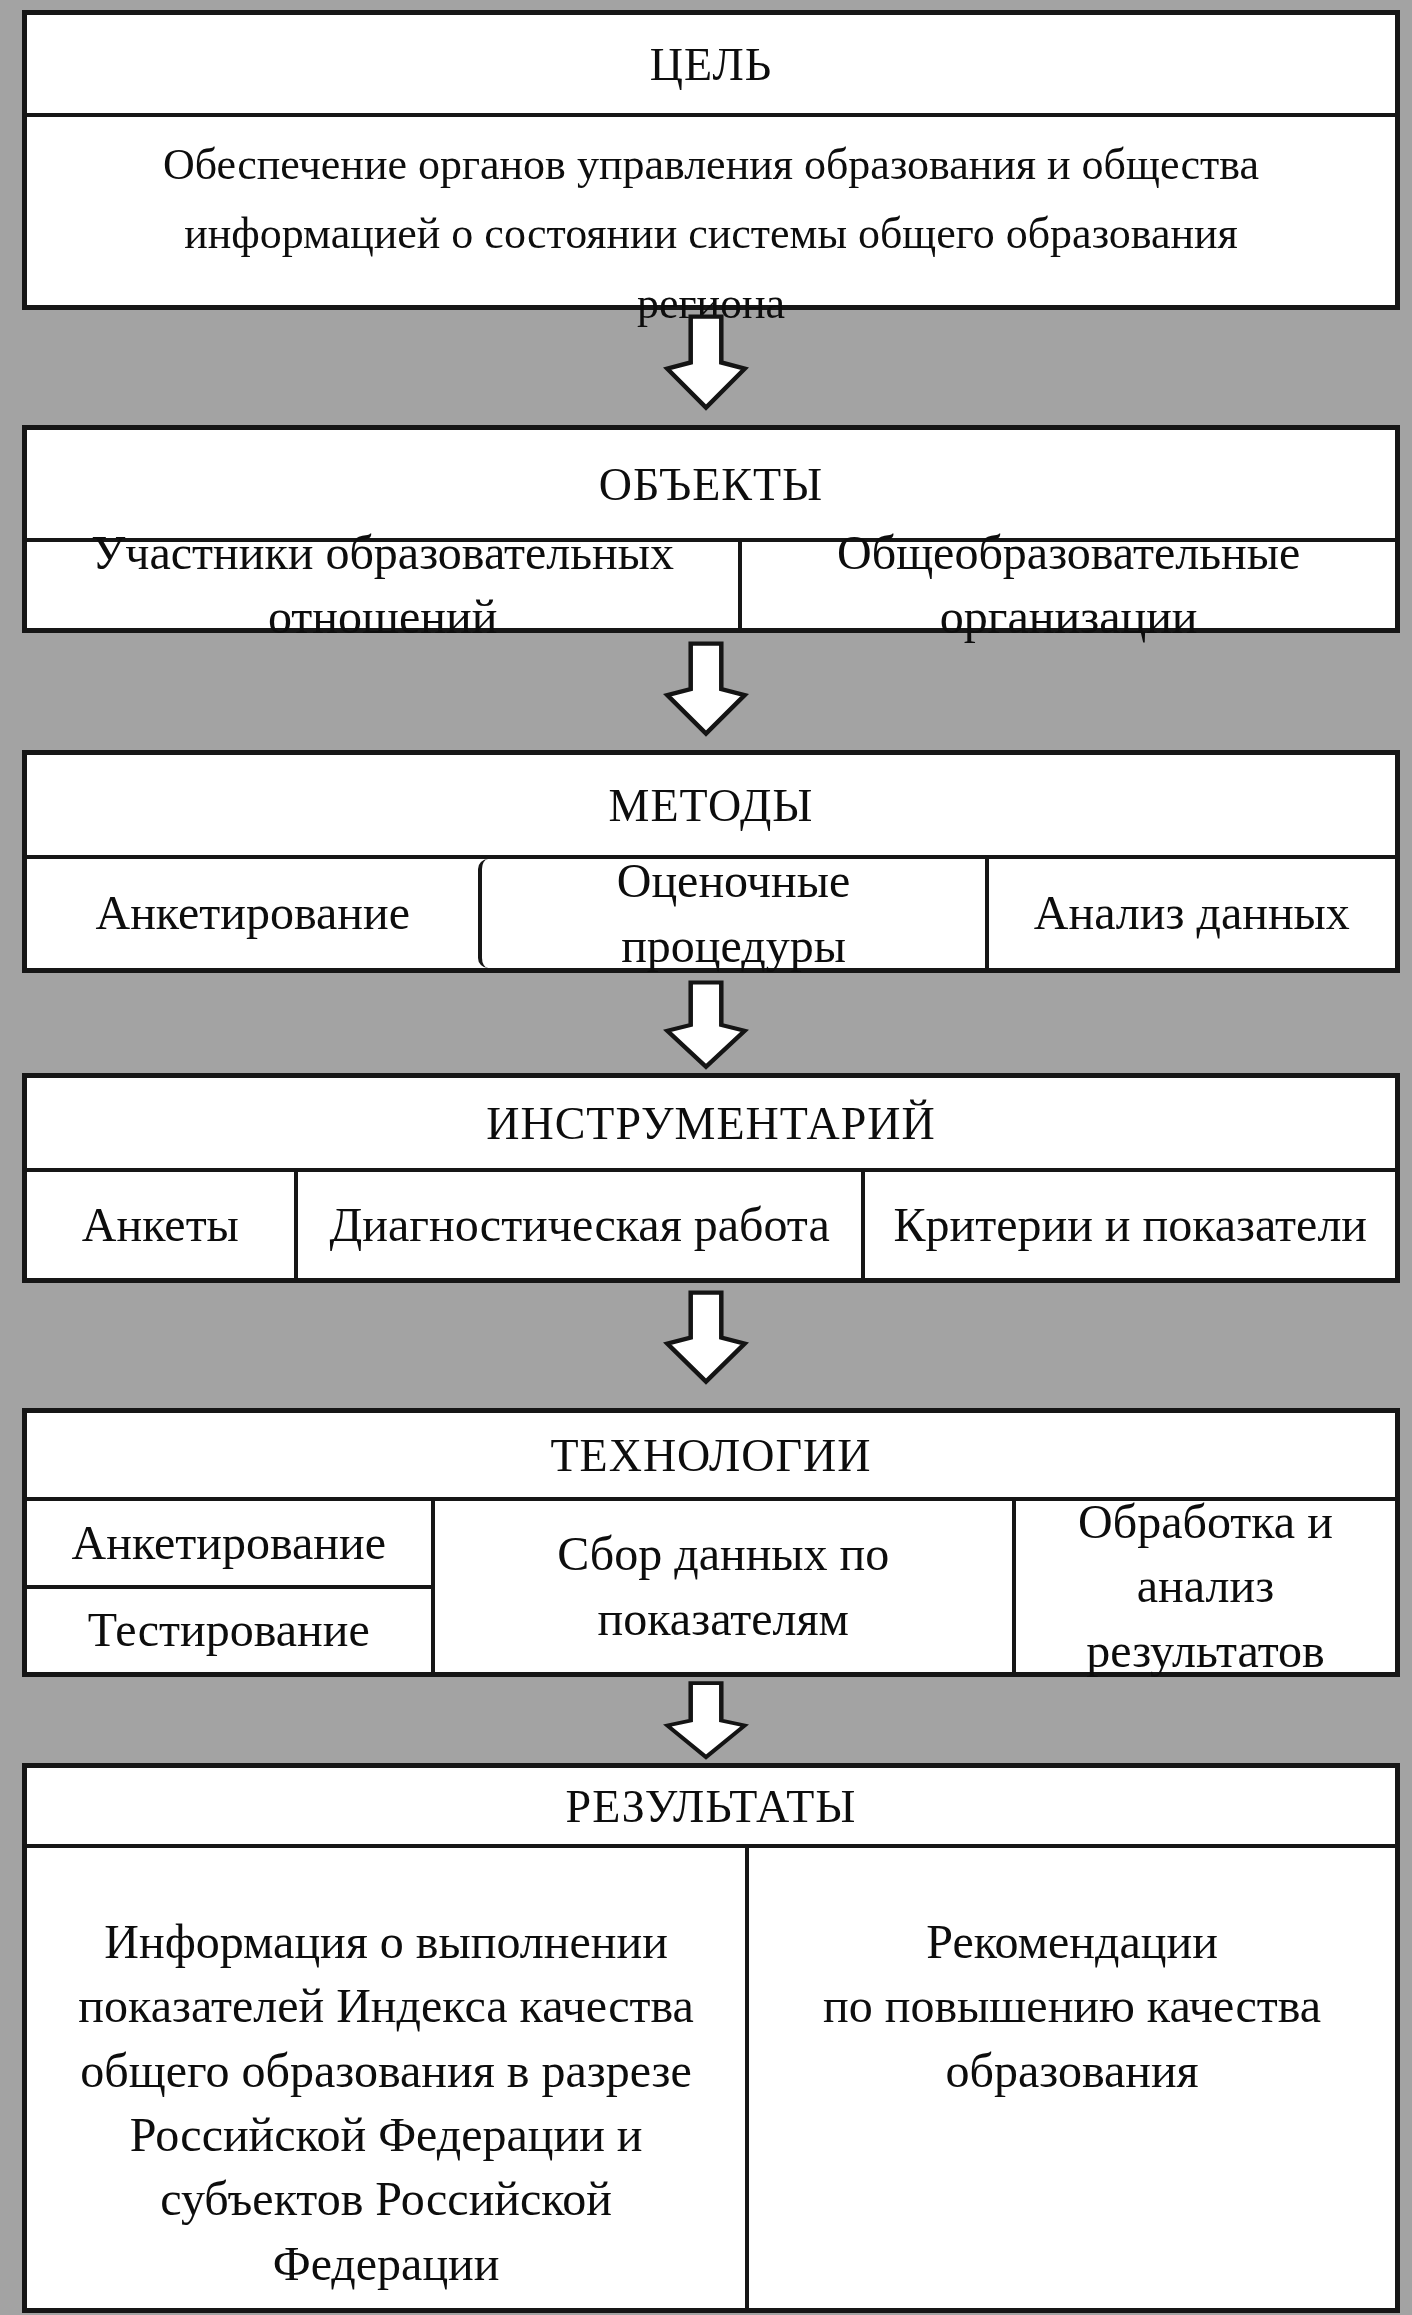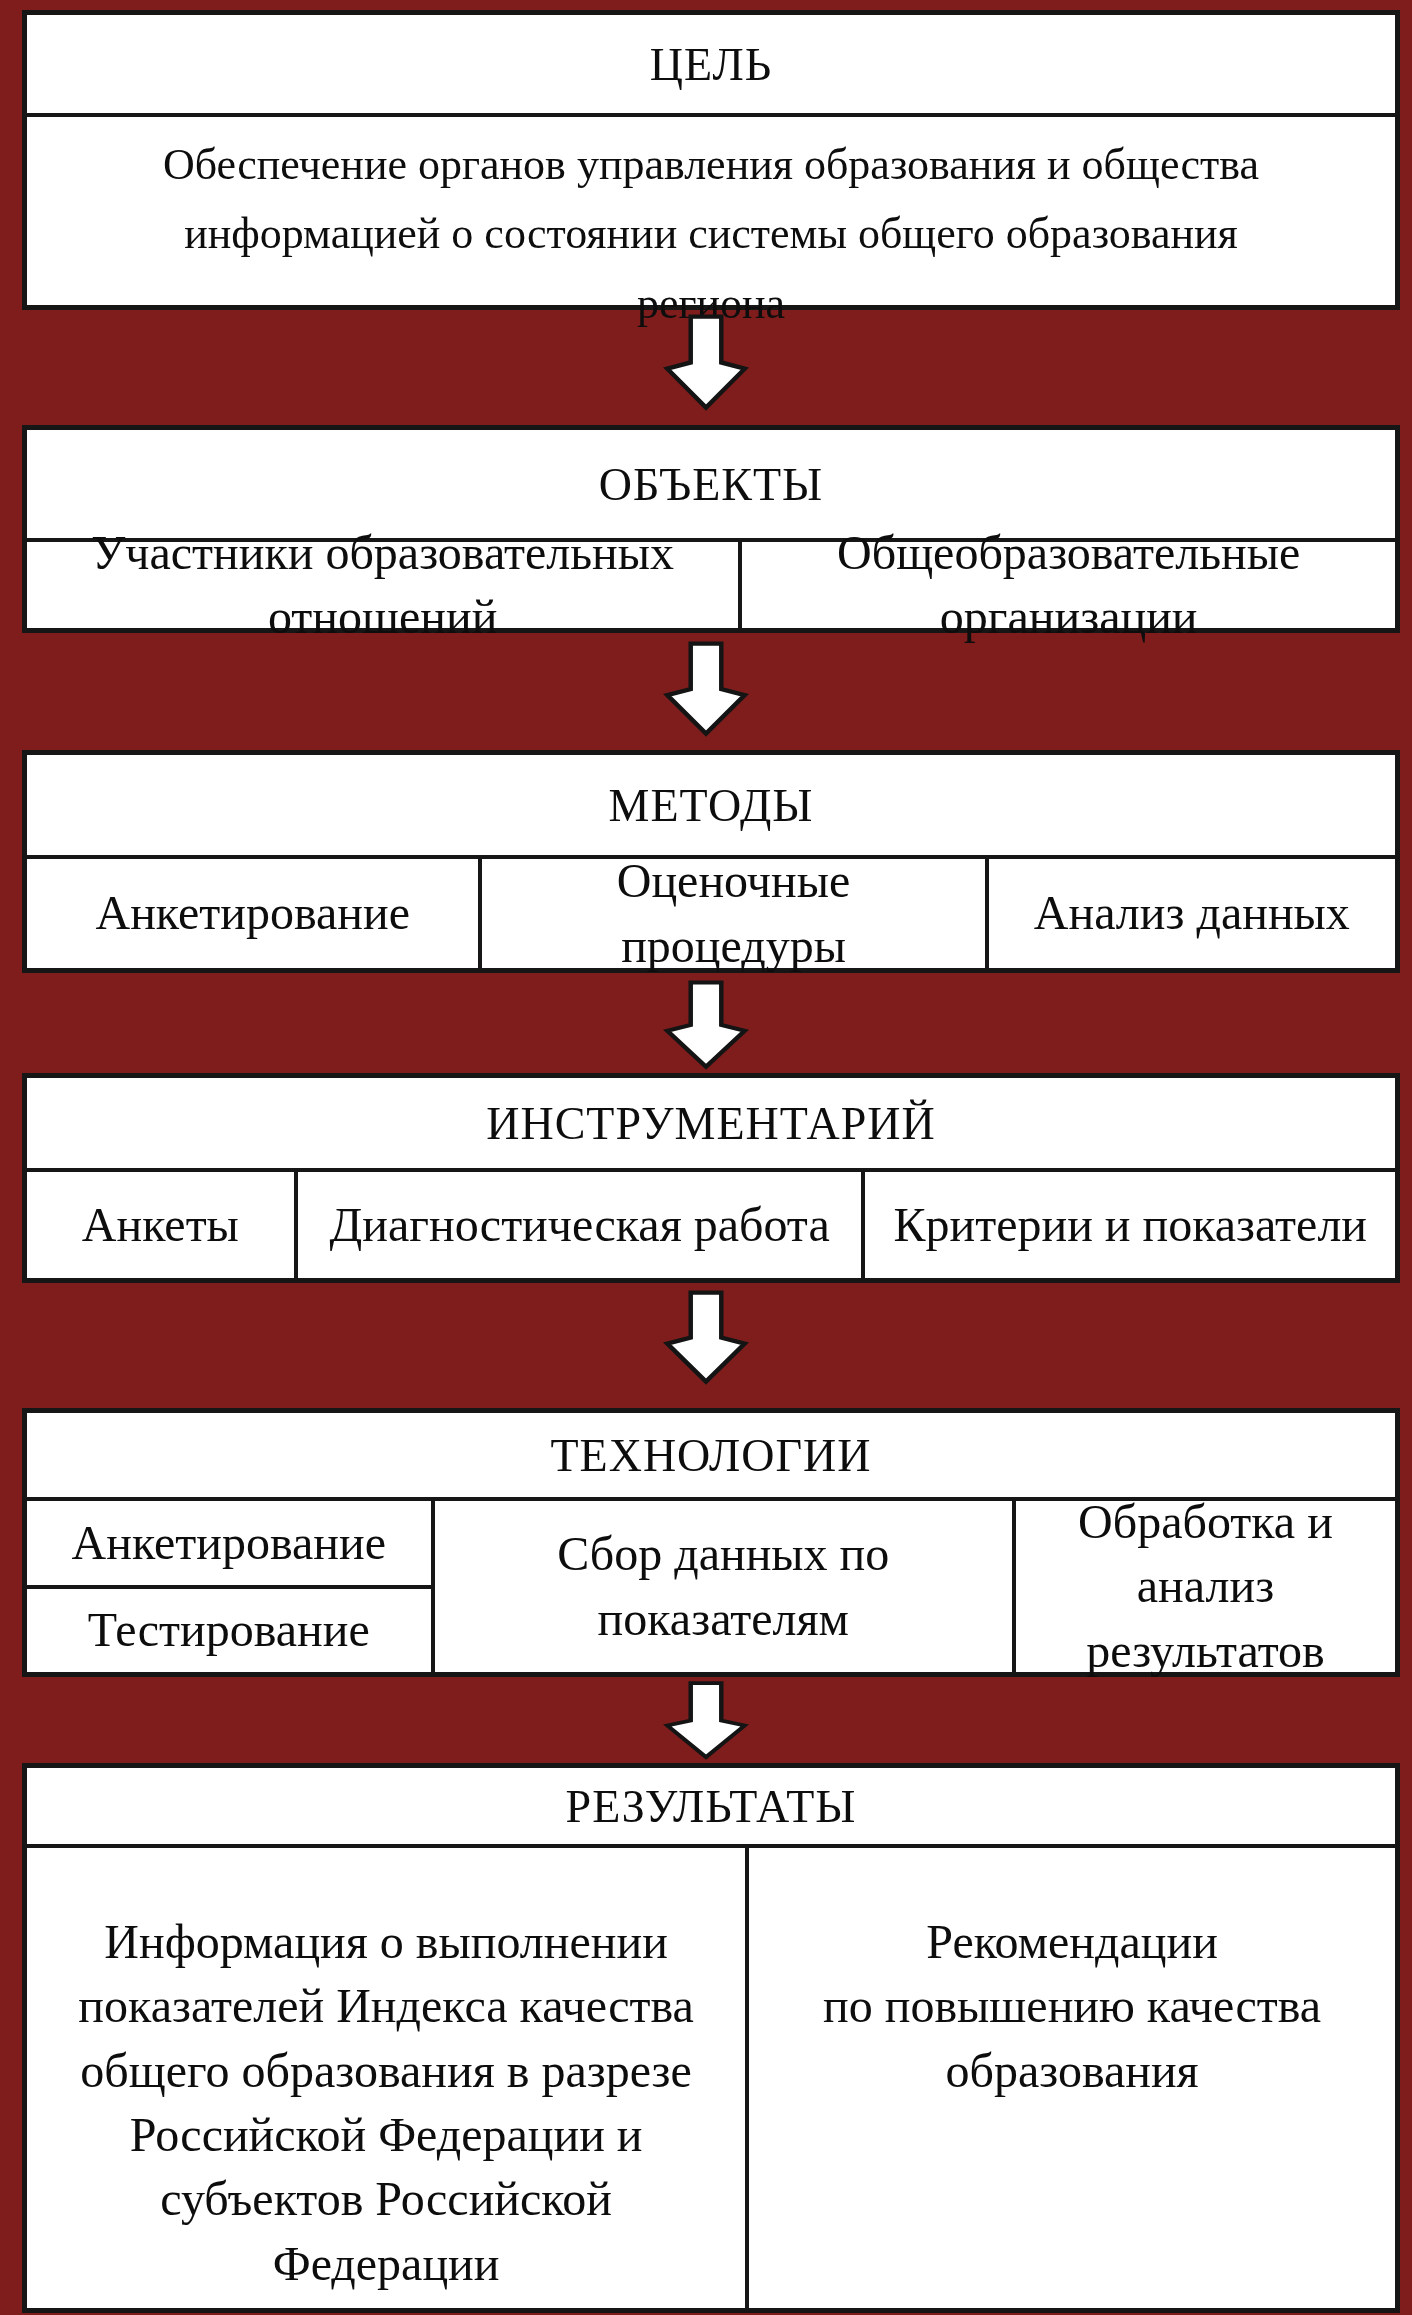--- a/index.html
+++ b/index.html
@@ -3,21 +3,21 @@
 <meta charset="utf-8">
 <style>
   * { box-sizing: border-box; margin: 0; padding: 0; }
   html, body { background: #ffffff; }
   body {
     width: 1412px; height: 2315px;
     position: relative;
     font-family: "Liberation Serif", "DejaVu Serif", serif;
     color: #0d0d0d;
   }
-  .canvas { position: absolute; inset: 0; background: #7f1d1d; }
+  .canvas { position: absolute; inset: 0; background: #a3a3a3; }
 
   .block {
     position: absolute;
     left: 22px; width: 1378px;
     border: 5px solid #161616;
     background: #ffffff;
     display: flex; flex-direction: column;
   }
   .hdr {
     border-bottom: 4px solid #161616;
@@ -54,21 +54,21 @@
   #b-methods .hdr { height: 104px; }
   #b-tools    { top: 1073px; height: 210px; }
   #b-tools .hdr   { height: 94px; }
   #b-tech     { top: 1408px; height: 269px; }
   #b-tech .hdr    { height: 88px; }
   #b-results  { top: 1763px; height: 550px; }
   #b-results .hdr { height: 80px; }
 
   
   #b-objects .c1 { flex: 0 0 52%; }   #b-objects .c2 { flex: 1 1 auto; }
-  #b-methods .c1 { flex: 0 0 33%; }   #b-methods .c2 { flex: 0 0 37%; }  #b-methods .c3 { flex: 1 1 auto; }
+  #b-methods .c1 { flex: 0 0 33%; }   #b-methods .c2 { flex: 0 0 37%; border-radius: 10px; }  #b-methods .c3 { flex: 1 1 auto; }
   #b-tools   .c1 { flex: 0 0 19.5%; } #b-tools   .c2 { flex: 0 0 39%; }  #b-tools   .c3 { flex: 1 1 auto; }
   #b-tech    .c1 { flex: 0 0 29.5%; } #b-tech    .c2 { flex: 0 0 42.5%; }#b-tech    .c3 { flex: 1 1 auto; }
   #b-results .c1 { flex: 0 0 52.5%; } #b-results .c2 { flex: 1 1 auto; }
 
   .arrow {
     position: absolute;
     left: 50%; transform: translateX(-50%);
     width: 90px;
   }
   #a1 { top: 314px;  height: 97px; }

